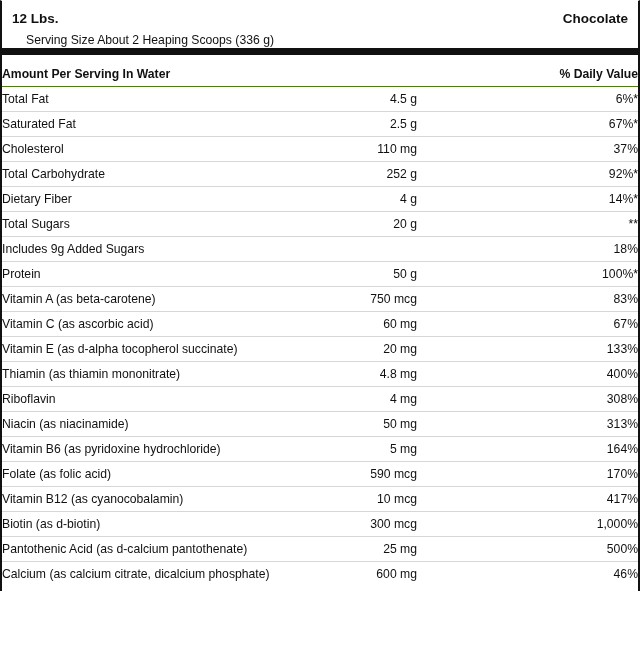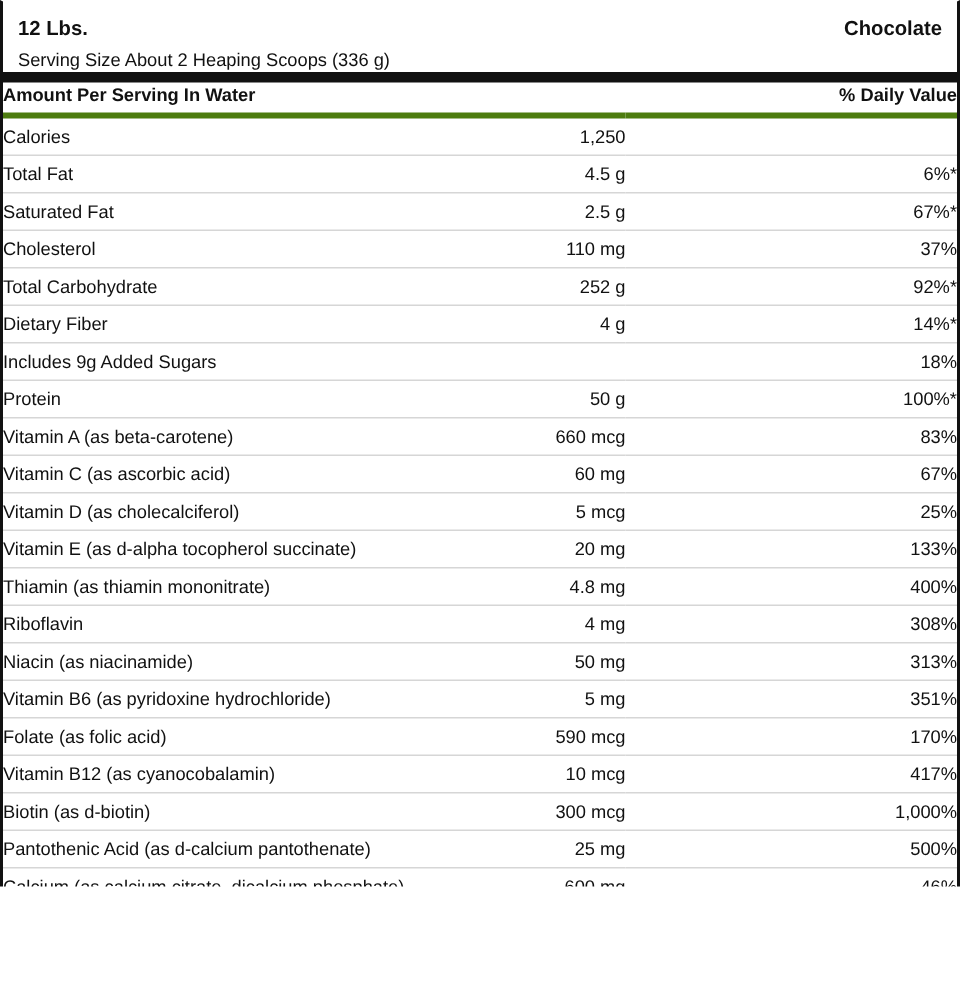--- a/index.html
+++ b/index.html
@@ -30,21 +30,21 @@
     justify-content: space-between;
     align-items: baseline;
     padding: 10px 10px 4px 10px;
     font-weight: bold;
     font-size: 13.5px;
   }
   .header-left { letter-spacing: 0; }
   .header-right { letter-spacing: 0; }
 
   .serving-line {
-    padding: 3px 10px 1px 10px;
+    padding: 3px 10px 1px 24px;
     font-size: 12.2px;
   }
   .serving-line.second {
     padding-bottom: 7px;
   }
 
   .thick-rule {
     height: 7px;
     background: #111111;
     margin: 0;
@@ -55,22 +55,22 @@
     border-collapse: collapse;
     font-size: 12.2px;
   }
   table.nutrition td {
     padding: 5px 0 5px 0;
     vertical-align: baseline;
     border-bottom: 1px solid #d6d6d6;
   }
   table.nutrition tr.head-row td {
     font-weight: bold;
-    border-bottom: 4px solid #4d7c0f;
-    padding-top: 1px;
+    border-bottom: 1px solid #4d7c0f;
+    padding-top: 12px;
     padding-bottom: 5px;
   }
   table.nutrition tr:last-child td {
     border-bottom: none;
   }
   td.name {
     padding-left: 10px;
     width: 330px;
   }
   td.amount {
@@ -100,25 +100,20 @@
 
   <div class="thick-rule"></div>
 
   <table class="nutrition">
     <tbody id="nutrition-body">
       <tr class="head-row">
         <td class="name">Amount Per Serving In Water</td>
         <td class="amount"></td>
         <td class="dv">% Daily Value</td>
       </tr>
-    <tr>
-          <td class="name">Calories</td>
-          <td class="amount">1,250</td>
-          <td class="dv"></td>
-        </tr>
         <tr>
           <td class="name">Total Fat</td>
           <td class="amount">4.5 g</td>
           <td class="dv">6%*</td>
         </tr>
         <tr>
           <td class="name indent-1">Saturated Fat</td>
           <td class="amount">2.5 g</td>
           <td class="dv">67%*</td>
         </tr>
@@ -131,45 +126,45 @@
           <td class="name">Total Carbohydrate</td>
           <td class="amount">252 g</td>
           <td class="dv">92%*</td>
         </tr>
         <tr>
           <td class="name indent-1">Dietary Fiber</td>
           <td class="amount">4 g</td>
           <td class="dv">14%*</td>
         </tr>
         <tr>
+          <td class="name indent-1">Total Sugars</td>
+          <td class="amount">20 g</td>
+          <td class="dv">**</td>
+        </tr>
+        <tr>
           <td class="name indent-1">Includes 9g Added Sugars</td>
           <td class="amount"></td>
           <td class="dv">18%</td>
         </tr>
         <tr>
           <td class="name">Protein</td>
           <td class="amount">50 g</td>
           <td class="dv">100%*</td>
         </tr>
         <tr>
           <td class="name">Vitamin A (as beta-carotene)</td>
-          <td class="amount">660 mcg</td>
+          <td class="amount">750 mcg</td>
           <td class="dv">83%</td>
         </tr>
         <tr>
           <td class="name">Vitamin C (as ascorbic acid)</td>
           <td class="amount">60 mg</td>
           <td class="dv">67%</td>
         </tr>
         <tr>
-          <td class="name">Vitamin D (as cholecalciferol)</td>
-          <td class="amount">5 mcg</td>
-          <td class="dv">25%</td>
-        </tr>
-        <tr>
           <td class="name">Vitamin E (as d-alpha tocopherol succinate)</td>
           <td class="amount">20 mg</td>
           <td class="dv">133%</td>
         </tr>
         <tr>
           <td class="name">Thiamin (as thiamin mononitrate)</td>
           <td class="amount">4.8 mg</td>
           <td class="dv">400%</td>
         </tr>
         <tr>
@@ -178,21 +173,21 @@
           <td class="dv">308%</td>
         </tr>
         <tr>
           <td class="name">Niacin (as niacinamide)</td>
           <td class="amount">50 mg</td>
           <td class="dv">313%</td>
         </tr>
         <tr>
           <td class="name">Vitamin B6 (as pyridoxine hydrochloride)</td>
           <td class="amount">5 mg</td>
-          <td class="dv">351%</td>
+          <td class="dv">164%</td>
         </tr>
         <tr>
           <td class="name">Folate (as folic acid)</td>
           <td class="amount">590 mcg</td>
           <td class="dv">170%</td>
         </tr>
         <tr>
           <td class="name">Vitamin B12 (as cyanocobalamin)</td>
           <td class="amount">10 mcg</td>
           <td class="dv">417%</td>

